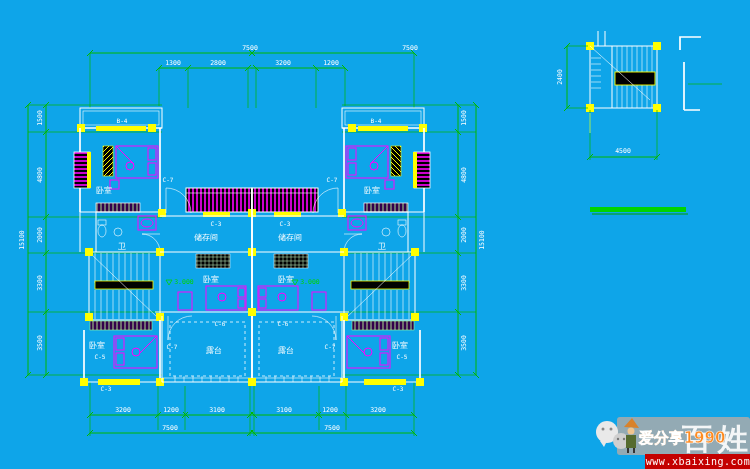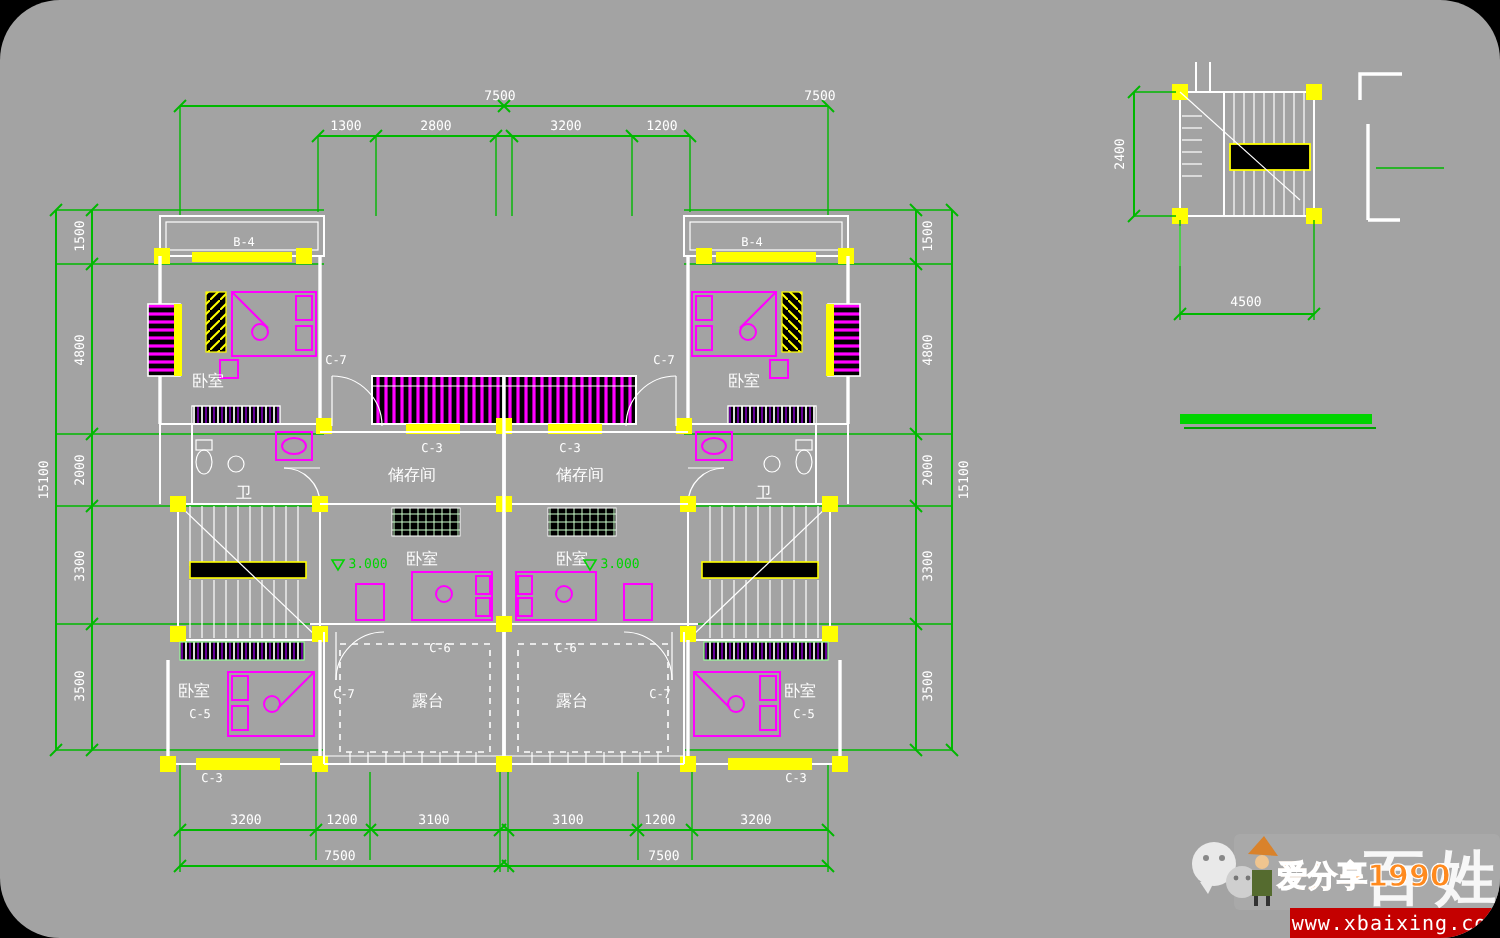--- a/index.html
+++ b/index.html
@@ -1,16 +1,16 @@
 <!DOCTYPE html>
 <html><head>
 <meta charset="utf-8">
 <style>
   html,body{margin:0;padding:0;background:#000;}
-  #stage{position:relative;width:750px;height:469px;background:#a3a3a3;overflow:hidden;border-radius:30px;}
+  #stage{position:relative;width:750px;height:469px;background:#0ea5e9;overflow:hidden;}
   svg{position:absolute;left:0;top:0;}
   .g{stroke:#00b800;stroke-width:1;fill:none}
   .g2{stroke:#00b800;stroke-width:.7;fill:none}
   .w{stroke:#fff;stroke-width:1;fill:none}
   .w2{stroke:#fff;stroke-width:1.7;fill:none}
   .wt{stroke:#fff;stroke-width:.6;fill:none}
   .m{stroke:#ff00ff;stroke-width:1;fill:none}
   .ybox{fill:#ffff00}
   .dash{stroke-dasharray:3 3;stroke-width:.8}
   text{font-family:"DejaVu Sans Mono","Liberation Mono",monospace;fill:#fff}

